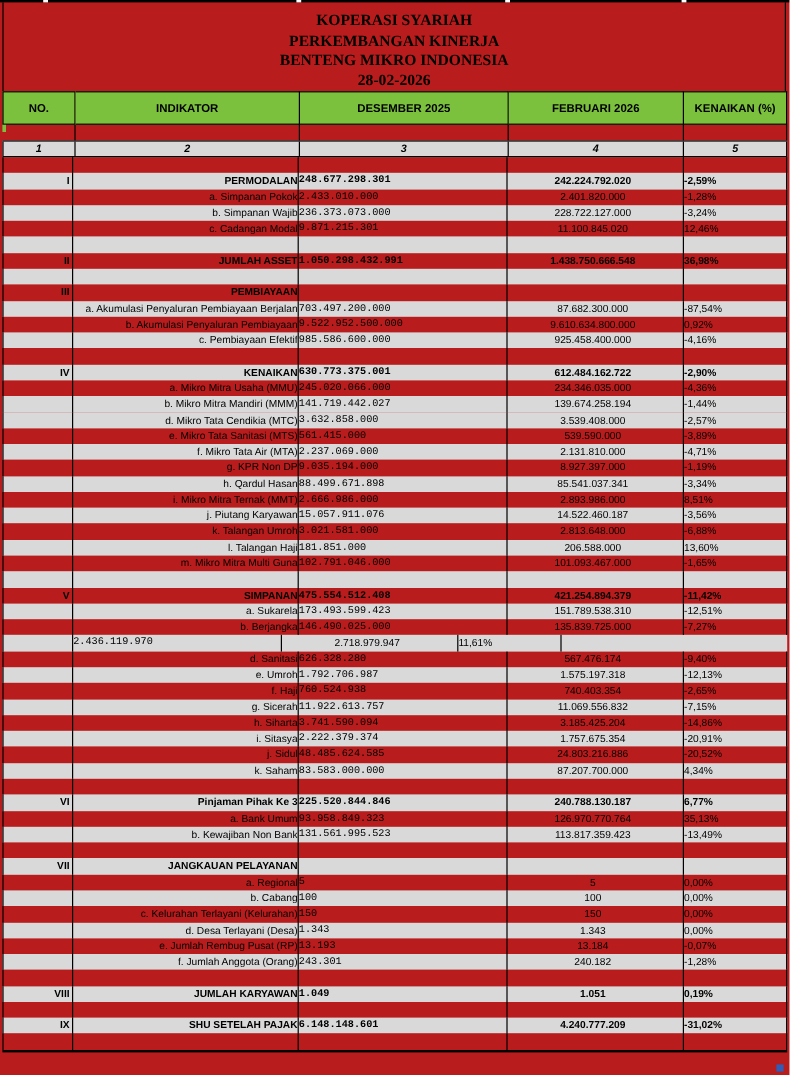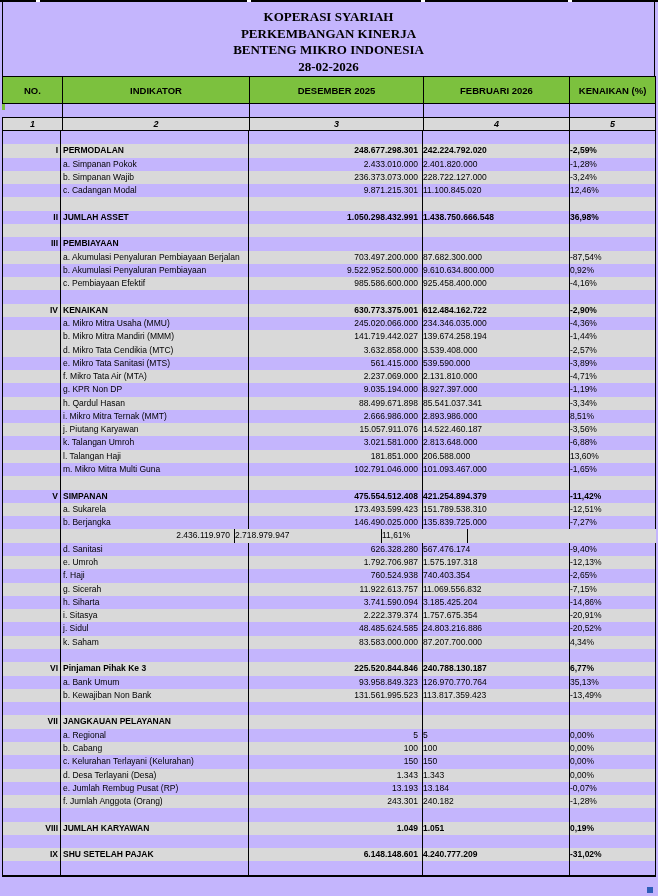--- a/index.html
+++ b/index.html
@@ -1,16 +1,16 @@
 <!DOCTYPE html>
 <html><head>
 <meta charset="utf-8">
 <style>
   html,body{margin:0;padding:0;background:#fff;}
-  .sheet{position:relative;width:658px;height:896px;background:#c4b5fd;overflow:hidden;
+  .sheet{position:relative;width:658px;height:896px;background:#b91c1c;overflow:hidden;
          font-family:"Liberation Sans",sans-serif;color:#000;}
   
   .topline{position:absolute;left:0;top:0;width:658px;height:2px;background:#000;}
   .topgap{position:absolute;top:0;width:4px;height:2px;background:#fff;}
   
   .titlebox{position:absolute;left:2px;top:2px;width:653px;height:74px;
             border-left:1px solid #000;border-right:1px solid #000;
             text-align:center;font-family:"Liberation Serif",serif;font-weight:bold;
             font-size:13px;line-height:16.5px;padding-top:7px;box-sizing:border-box;}
   
@@ -30,23 +30,23 @@
   .numrow .nc{box-sizing:border-box;border-right:1px solid #000;text-align:center;
               font-style:italic;font-weight:bold;font-size:9px;line-height:12px;}
   .numrow .nc:first-child{border-left:1px solid #000;}
   
   .rows{border-bottom:2px solid #000;}
   .r{display:flex;height:13.29px;line-height:13.4px;font-size:8.5px;}
   .r.gray{background:var(--gray);}
   .r.bold{font-weight:bold;}
   .r .c{box-sizing:border-box;border-right:1px solid #000;height:13.29px;overflow:hidden;white-space:nowrap;}
   .r .c1{width:59px;text-align:right;padding-right:2px;border-left:1px solid #000;}
-  .r .c2{width:188px;text-align:left;padding-left:2px;}
-  .r .c3{width:174px;text-align:right;padding-right:4px;}
-  .r .c4{width:147px;text-align:left;padding-right:4px;}
+  .r .c2{width:188px;text-align:right;padding-left:2px;}
+  .r .c3{width:174px;text-align:left;padding-right:4px;font-family:Liberation Mono, monospace;}
+  .r .c4{width:147px;text-align:center;padding-right:4px;}
   .r .c5{width:86px;text-align:left;padding-right:5px;}
   .fillhandle{position:absolute;left:647px;top:887px;width:6px;height:6px;background:var(--blue);}
 </style>
 </head>
 <body>
 
 <div class="sheet" style="--green: #7CC13E; --gray: #D9D9D9; --blue: #2E5EB8;">
 
   <div class="topline"></div>
   <div class="topgap" style="left:36px"></div>

